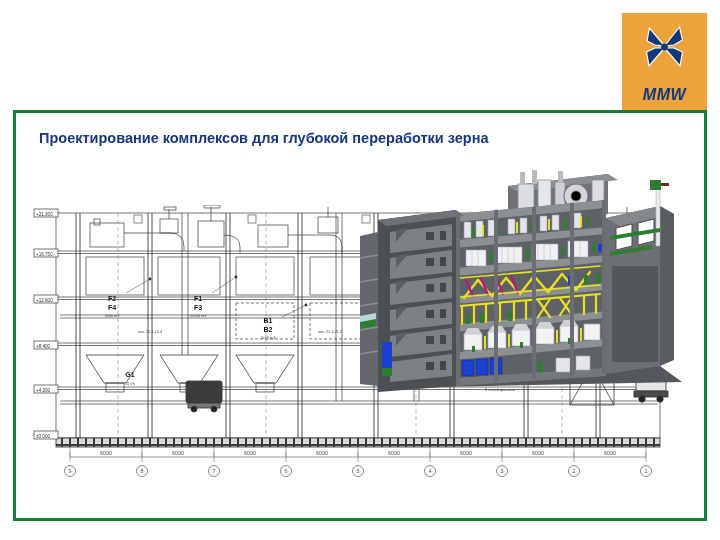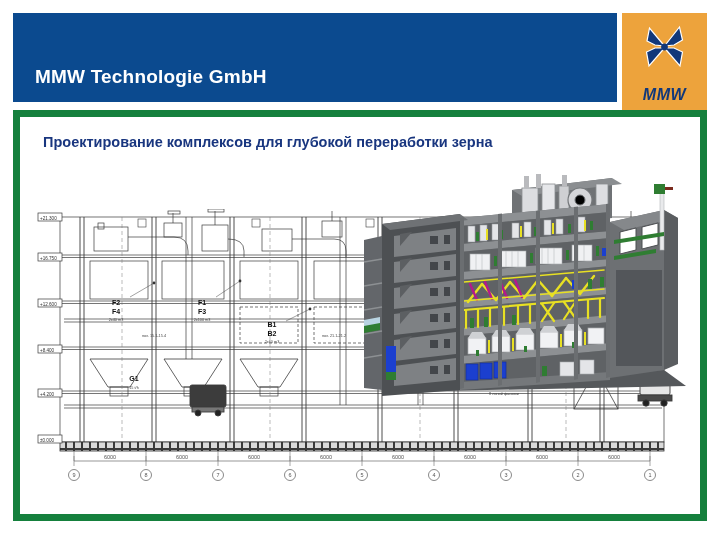--- a/index.html
+++ b/index.html
@@ -7,42 +7,39 @@
   .slide{position:relative;width:720px;height:540px;background:#ffffff;}
 
   
   .header-bar{position:absolute;left:13px;top:13px;width:604px;height:89px;background:#0b4a8f;}
   .header-title{position:absolute;left:22px;bottom:14px;color:#ffffff;font-size:19px;font-weight:bold;letter-spacing:.2px;white-space:nowrap;}
   .logo-box{position:absolute;left:622px;top:13px;width:85px;height:97px;background:#eda33c;}
   .logo-mark{position:absolute;left:0;top:6px;width:85px;height:58px;}
   .logo-text{position:absolute;left:0;bottom:6px;width:85px;text-align:center;color:#12387a;font-size:16px;font-weight:bold;font-style:italic;letter-spacing:.5px;}
 
   
-  .content-frame{position:absolute;left:13px;top:110px;width:694px;height:411px;border:7px solid #15803d;background:#ffffff;box-sizing:border-box;}
+  .content-frame{position:absolute;left:13px;top:110px;width:694px;height:411px;border:3px solid #15803d;background:#ffffff;box-sizing:border-box;}
   .slide-heading{position:absolute;left:23px;top:17px;color:#19367f;font-size:14.5px;font-weight:bold;white-space:nowrap;}
 
   
   .figure{position:absolute;left:14px;top:52px;width:660px;height:345px;overflow:hidden;}
 
   
   .cad{position:absolute;left:0;top:40px;width:660px;height:275px;background:#ffffff;}
   .cad svg{display:block;}
 
   
   .model3d{position:absolute;left:330px;top:5px;width:330px;height:235px;}
   .model3d svg{display:block;}
 </style>
 </head>
 <body>
 
 <div class="slide">
 
-  <div class="header-bar">
-    <div class="header-title">MMW Technologie GmbH</div>
-  </div>
 
   <div class="logo-box">
     <div class="logo-mark">
       <svg viewBox="0 0 85 58" width="85" height="58" aria-hidden="true">
 
         <g fill="#12387a" stroke="#ffffff" stroke-width="1.2">
           <path d="M42.5 27 L27.5 9 L25 22 L33 26 Z"></path>
           <path d="M42.5 27 L57.5 8 L60.5 21 L52 26 Z"></path>
           <path d="M42.5 29 L27 47 L24.5 33 L33 29 Z"></path>
           <path d="M42.5 29 L58 47 L60.5 33 L52 29 Z"></path>

